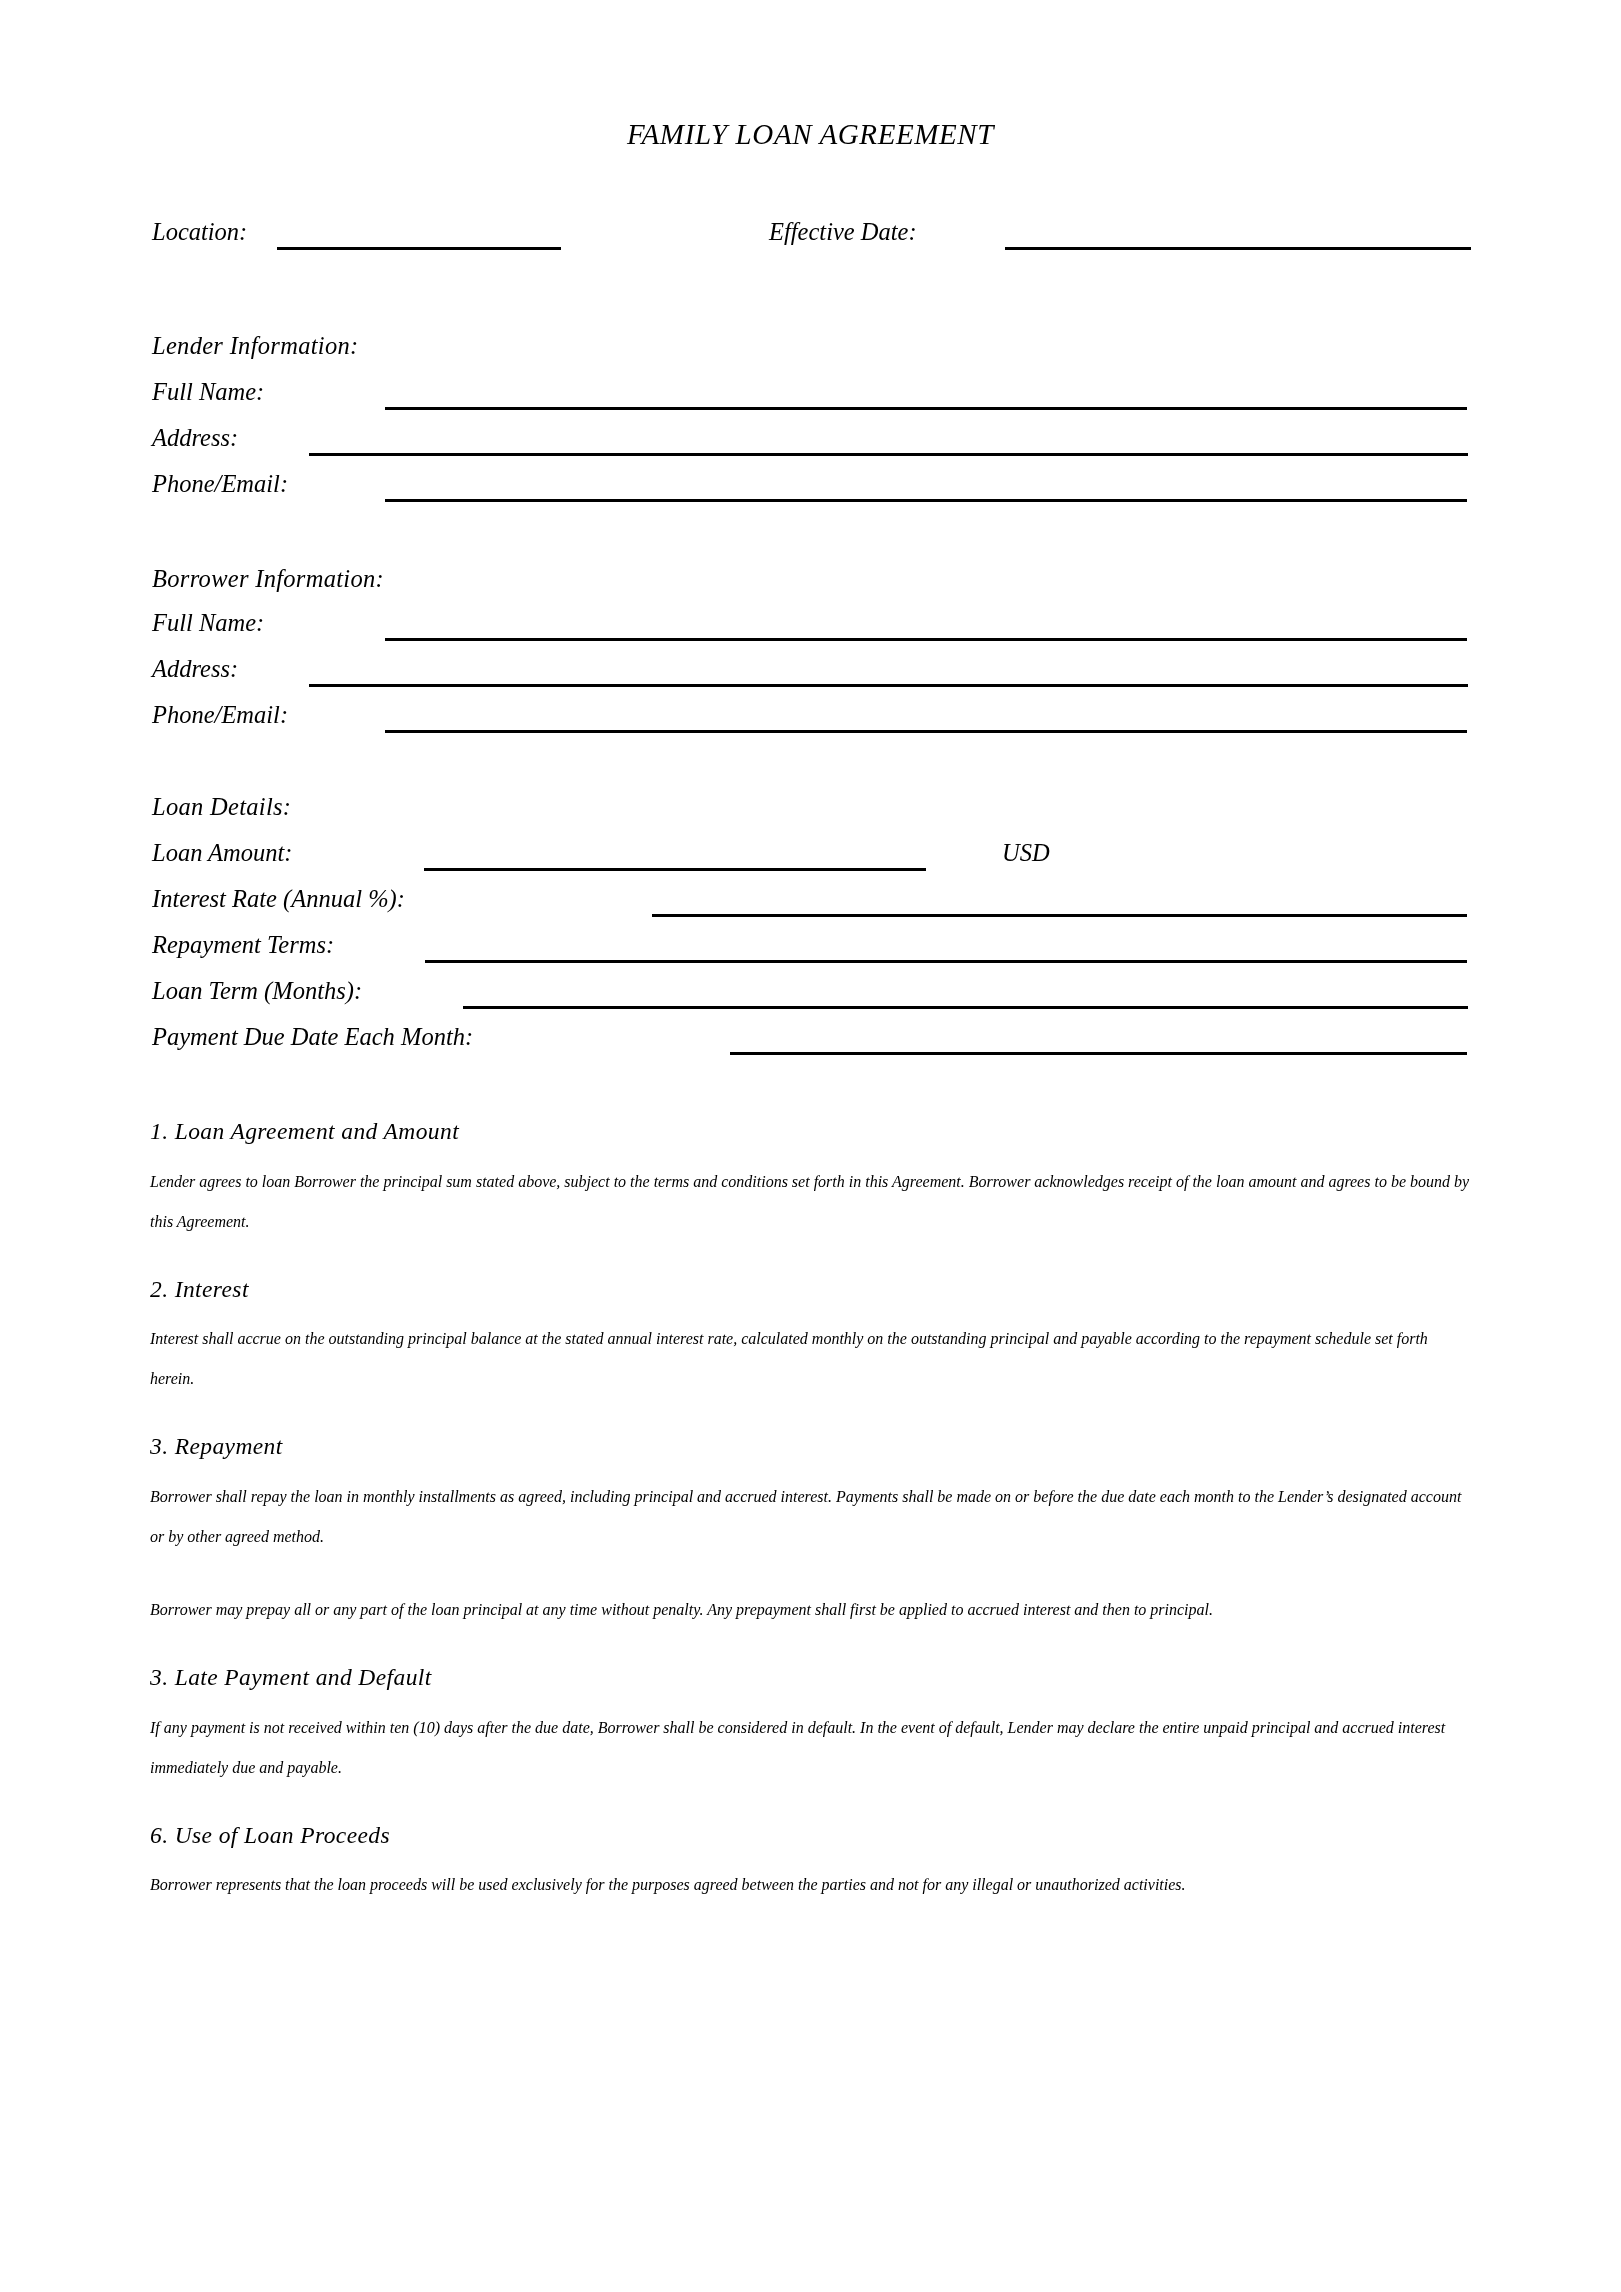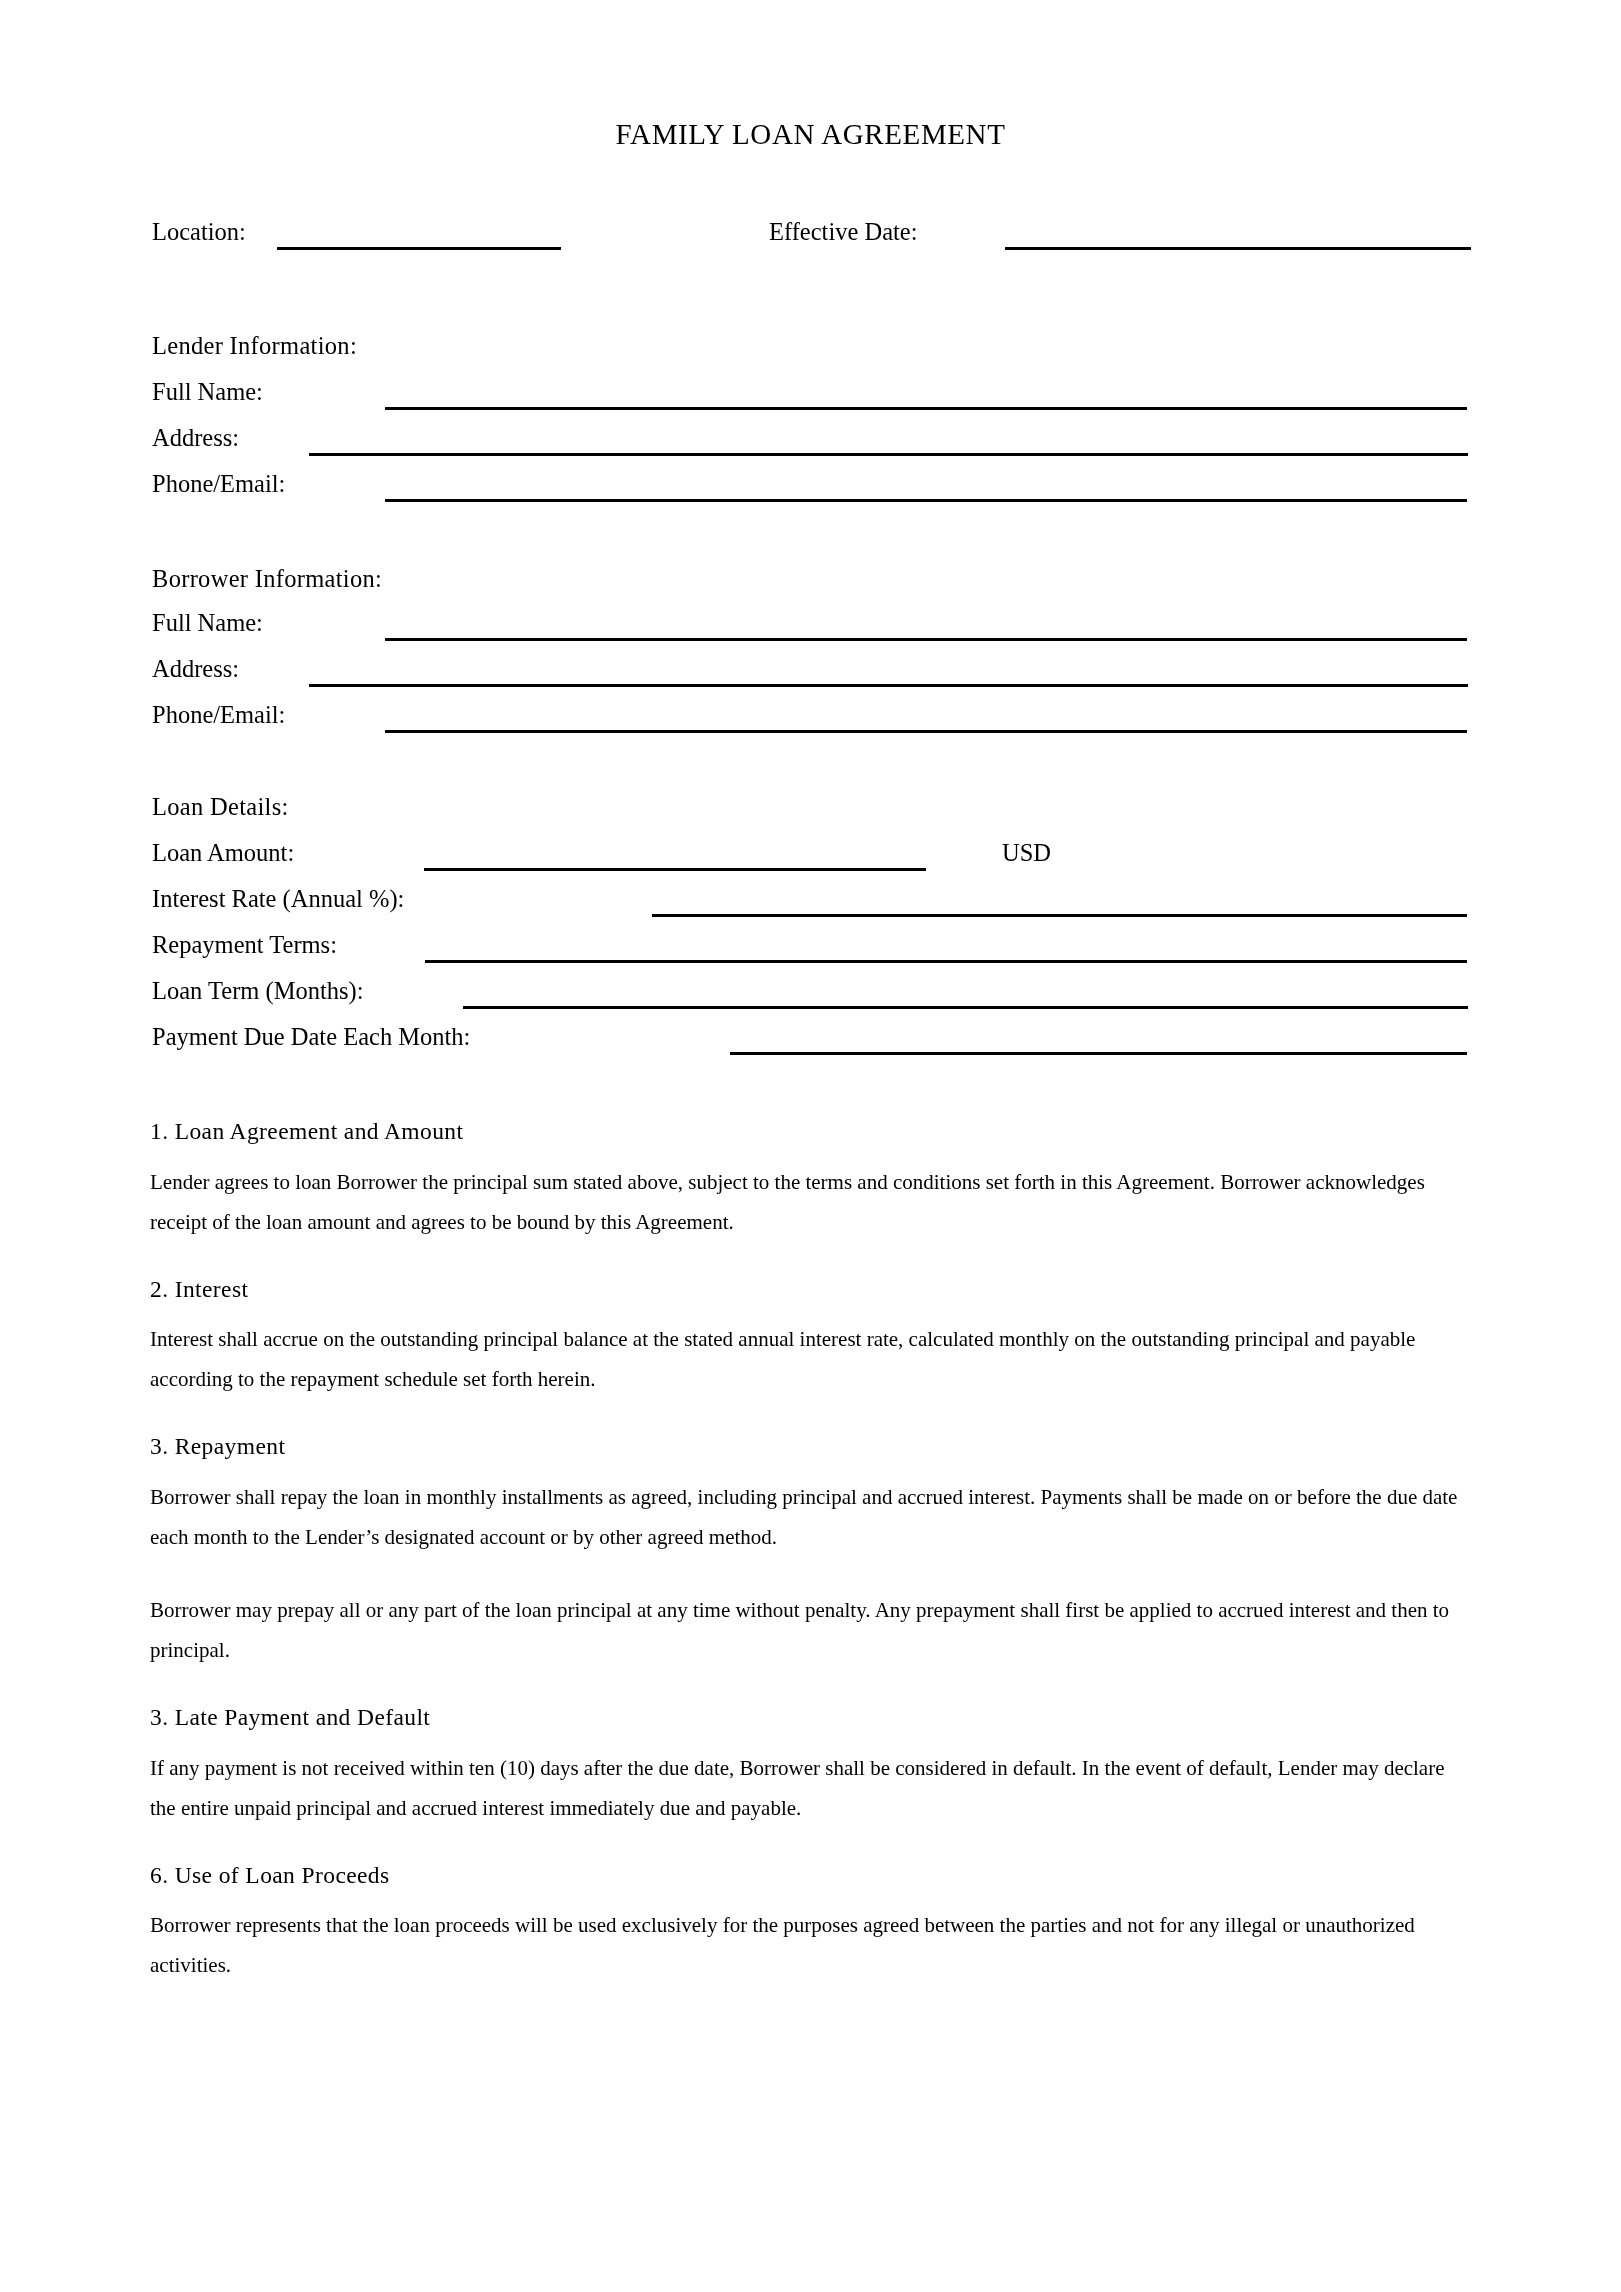--- a/index.html
+++ b/index.html
@@ -15,20 +15,21 @@
     color: #000000;
     position: relative;
     overflow: hidden;
   }
 
   .page {
     position: relative;
     width: 1526px;
     height: 2293px;
     padding: 0;
+    font-style: italic;
   }
 
   
   .doc-title {
     position: absolute;
     left: 0;
     top: 120px;
     width: 1621px;
     text-align: center;
     font-size: 29px;
@@ -90,21 +91,21 @@
   .clause { margin: 0 0 33px 0; }
   .clause:last-child { margin-bottom: 14px; }
   .clause-title {
     font-size: 23.5px;
     line-height: 29px;
     letter-spacing: 0.4px;
     margin: 0 0 15.7px 0;
     white-space: nowrap;
   }
   .clause-body {
-    font-size: 21px;
+    font-size: 16px;
     line-height: 40px;
     margin: 0;
     text-align: left;
   }
 </style>
 </head>
 <body>
 
 <div class="page">
 

